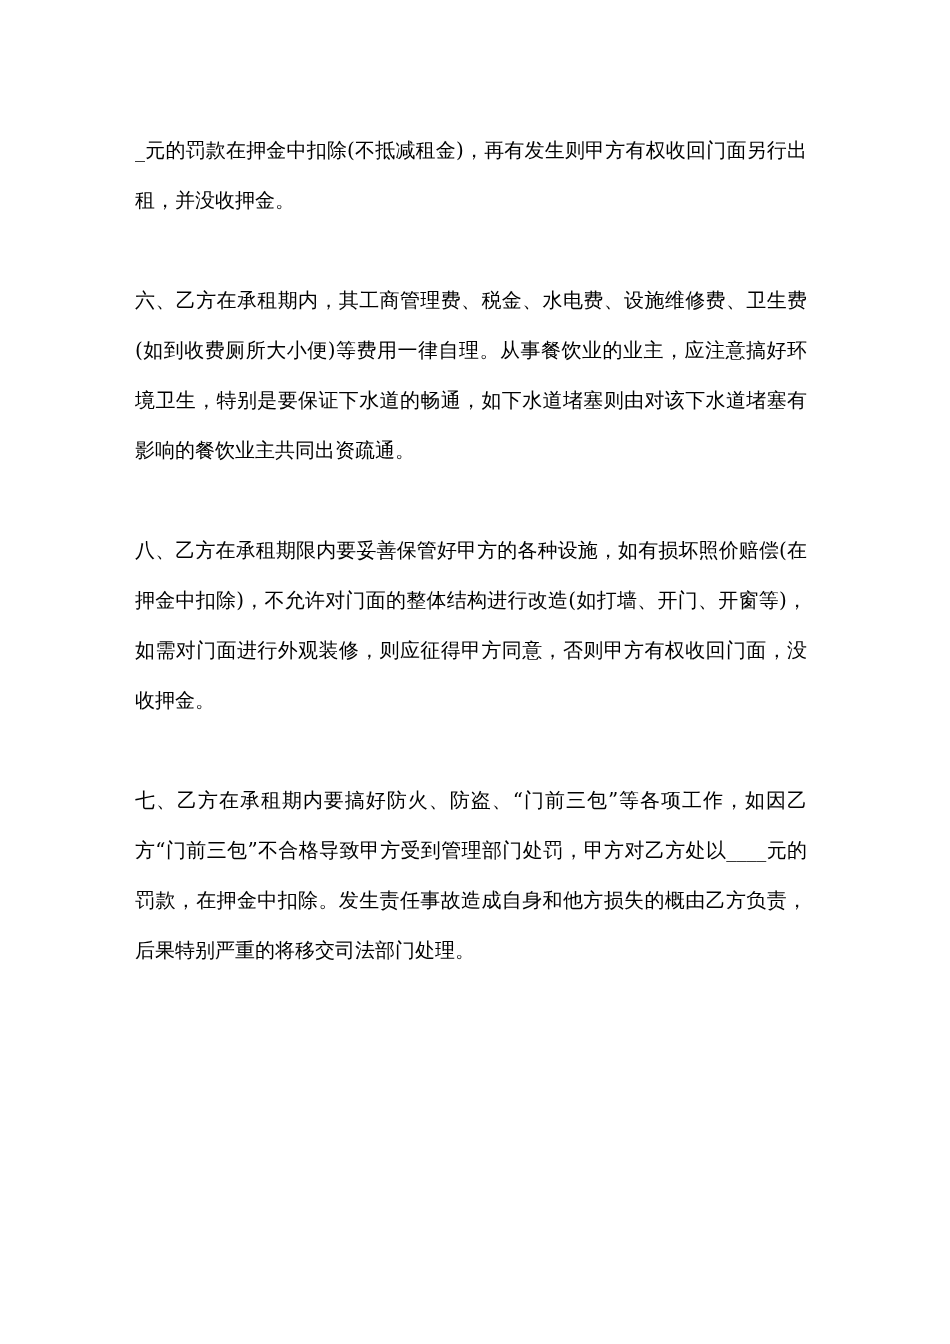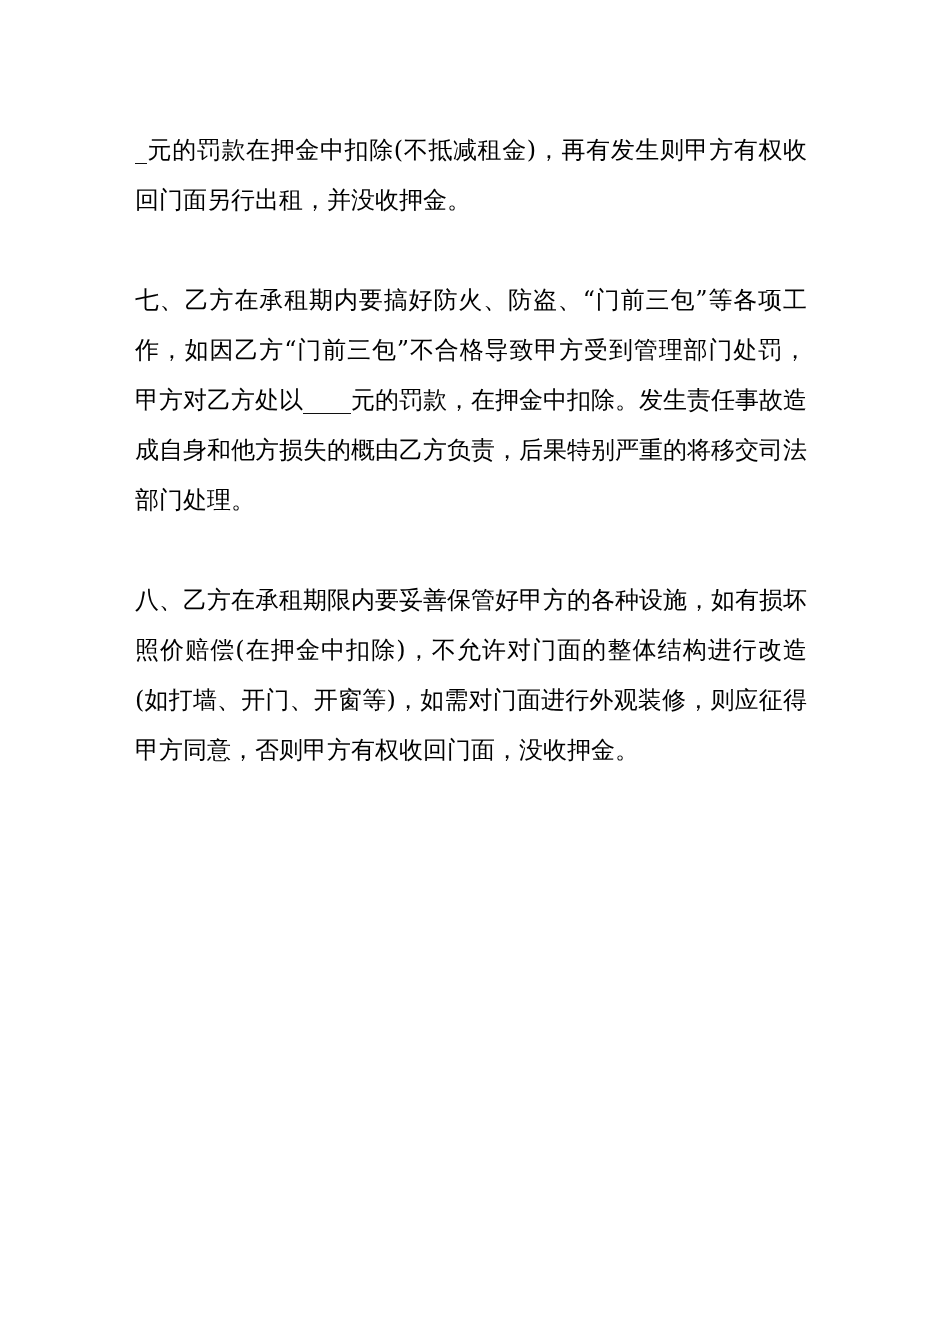--- a/index.html
+++ b/index.html
@@ -20,31 +20,32 @@
     overflow: hidden;
   }
   .content {
     position: absolute;
     left: 135px;
     top: 125px;
     width: 672px;
   }
   .para {
     margin: 0 0 50px 0;
-    font-size: 24px;
+    font-size: 20px;
     line-height: 50px;
     color: #000000;
     text-align: justify;
     text-justify: inter-character;
     word-break: break-all;
     overflow-wrap: break-word;
   }
 </style>
 </head>
 <body>
 
 <div class="page">
   <div class="content">
     <p class="para">_元的罚款在押金中扣除(不抵减租金)，再有发生则甲方有权收回门面另行出租，并没收押金。</p>
+    <p class="para">六、乙方在承租期内，其工商管理费、税金、水电费、设施维修费、卫生费(如到收费厕所大小便)等费用一律自理。从事餐饮业的业主，应注意搞好环境卫生，特别是要保证下水道的畅通，如下水道堵塞则由对该下水道堵塞有影响的餐饮业主共同出资疏通。</p>
+    <p class="para">八、乙方在承租期限内要妥善保管好甲方的各种设施，如有损坏照价赔偿(在押金中扣除)，不允许对门面的整体结构进行改造(如打墙、开门、开窗等)，如需对门面进行外观装修，则应征得甲方同意，否则甲方有权收回门面，没收押金。</p>
     <p class="para">七、乙方在承租期内要搞好防火、防盗、“门前三包”等各项工作，如因乙方“门前三包”不合格导致甲方受到管理部门处罚，甲方对乙方处以____元的罚款，在押金中扣除。发生责任事故造成自身和他方损失的概由乙方负责，后果特别严重的将移交司法部门处理。</p>
-    <p class="para">八、乙方在承租期限内要妥善保管好甲方的各种设施，如有损坏照价赔偿(在押金中扣除)，不允许对门面的整体结构进行改造(如打墙、开门、开窗等)，如需对门面进行外观装修，则应征得甲方同意，否则甲方有权收回门面，没收押金。</p>
   </div>
 </div>
 
 </body></html>

